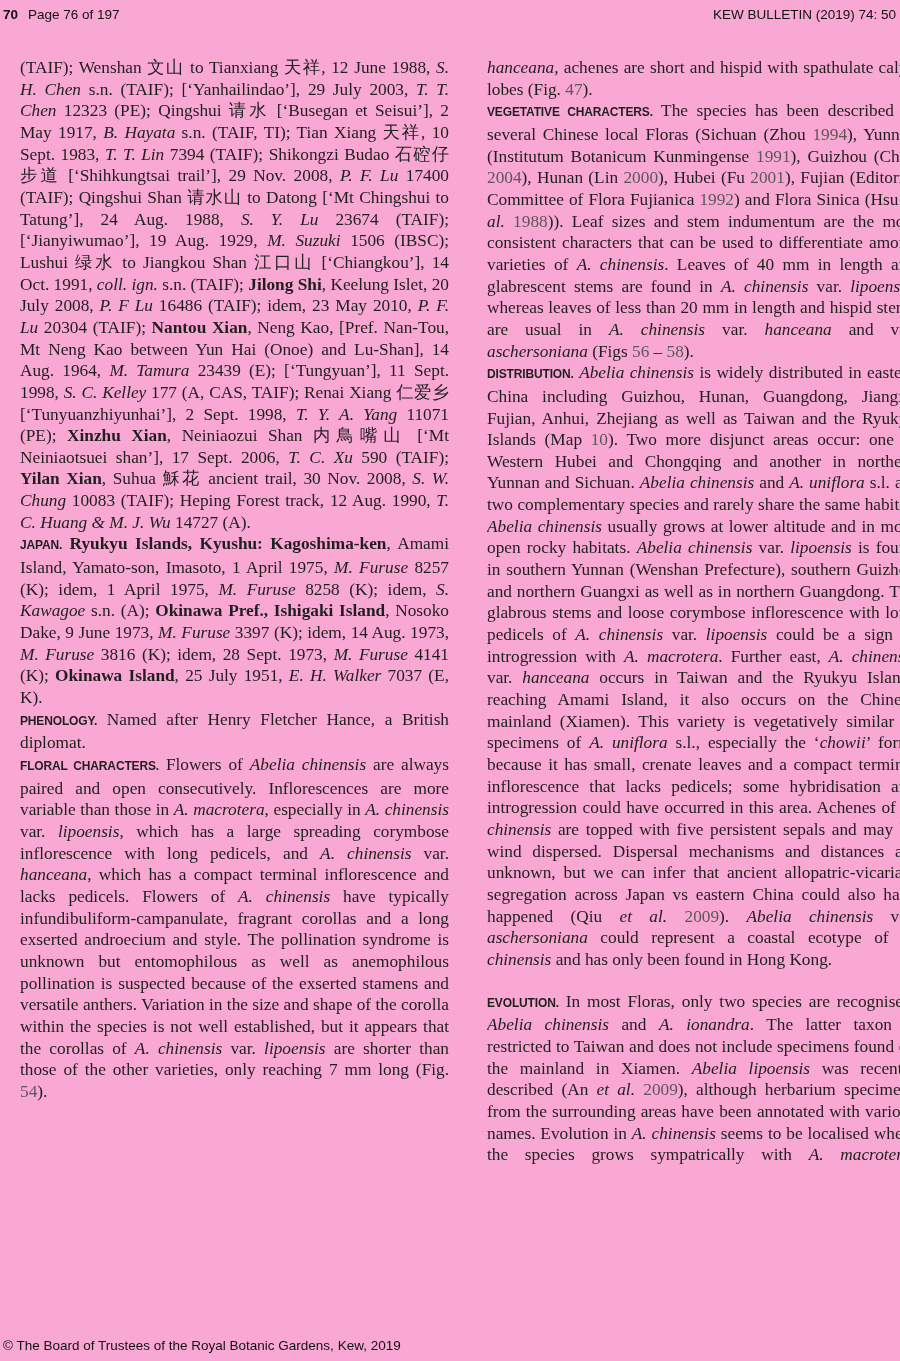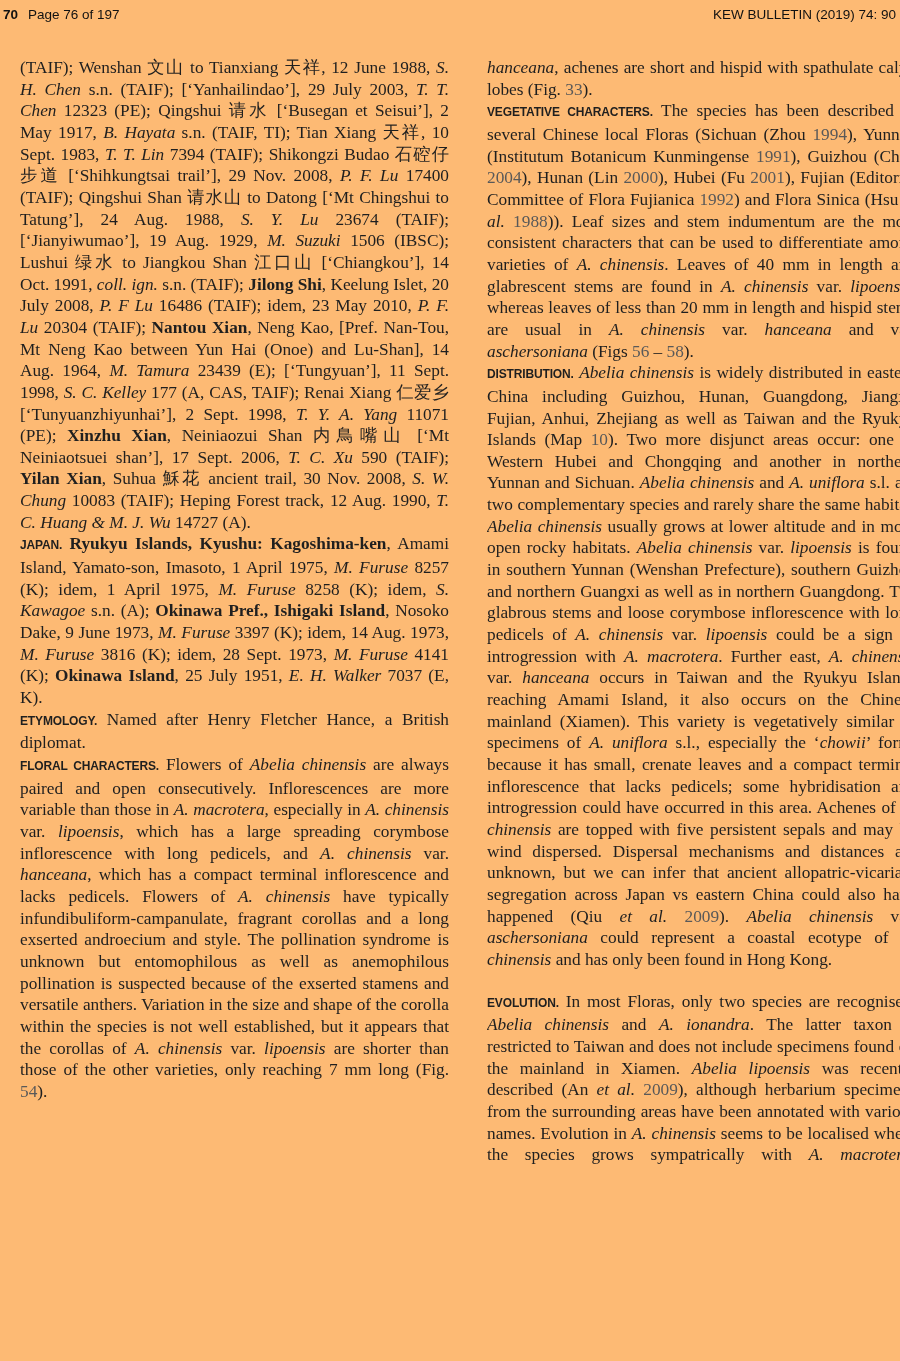--- a/index.html
+++ b/index.html
@@ -1,16 +1,16 @@
 <!DOCTYPE html>
 <html><head>
 <meta charset="utf-8">
 <style>
   html,body{margin:0;padding:0;background:#ffffff;}
-  .page{position:relative;width:900px;height:1361px;background:#fdba74;overflow:hidden;
+  .page{position:relative;width:900px;height:1361px;background:#f9a8d4;overflow:hidden;
         color:#1f1f1f;font-family:"Liberation Serif",serif;}
   .hdr{position:absolute;top:7px;left:3px;right:4px;display:flex;justify-content:space-between;
        font-family:"Liberation Sans",sans-serif;font-size:13.5px;color:#111;}
   .hdr .bold{font-weight:bold;margin-right:10px;}
   .cols{position:absolute;top:57px;left:20px;width:896px;height:1268px;display:flex;gap:38px;}
   .col{width:429px;height:100%;overflow:hidden;}
   .para{margin:0;font-size:17.3px;line-height:21.65px;text-align:justify;}
   .para.cont{text-align-last:justify;margin-top:20px;}
   .it{font-style:italic;}
   .bd{font-weight:bold;}
@@ -23,31 +23,32 @@
        font-size:13.5px;color:#111;}
 </style>
 </head>
 <body>
 
 <div class="page">
   <div class="hdr">
     <div>
       <span class="bold">70</span><span>Page 76 of 197</span>
     </div>
-    <div>KEW BULLETIN (2019) 74: 90</div>
+    <div>KEW BULLETIN (2019) 74: 50</div>
   </div>
 
   <div class="cols">
     <div class="col" id="col-left">
         <p class="para"><span>(TAIF); Wenshan 文山 to Tianxiang 天祥, 12 June 1988, </span><span class="it">S. H. Chen</span><span> s.n. (TAIF); [‘Yanhailindao’], 29 July 2003, </span><span class="it">T. T. Chen</span><span> 12323 (PE); Qingshui 请水 [‘Busegan et Seisui’], 2 May 1917, </span><span class="it">B. Hayata</span><span> s.n. (TAIF, TI); Tian Xiang 天祥, 10 Sept. 1983, </span><span class="it">T. T. Lin</span><span> 7394 (TAIF); Shikongzi Budao 石硿仔步道 [‘Shihkungtsai trail’], 29 Nov. 2008, </span><span class="it">P. F. Lu</span><span> 17400 (TAIF); Qingshui Shan 请水山 to Datong [‘Mt Chingshui to Tatung’], 24 Aug. 1988, </span><span class="it">S. Y. Lu</span><span> 23674 (TAIF); [‘Jianyiwumao’], 19 Aug. 1929, </span><span class="it">M. Suzuki</span><span> 1506 (IBSC); Lushui 绿水 to Jiangkou Shan 江口山 [‘Chiangkou’], 14 Oct. 1991, </span><span class="it">coll. ign.</span><span> s.n. (TAIF); </span><span class="bd">Jilong Shi</span><span>, Keelung Islet, 20 July 2008, </span><span class="it">P. F Lu</span><span> 16486 (TAIF); idem, 23 May 2010, </span><span class="it">P. F. Lu</span><span> 20304 (TAIF); </span><span class="bd">Nantou Xian</span><span>, Neng Kao, [Pref. Nan-Tou, Mt Neng Kao between Yun Hai (Onoe) and Lu-Shan], 14 Aug. 1964, </span><span class="it">M. Tamura</span><span> 23439 (E); [‘Tungyuan’], 11 Sept. 1998, </span><span class="it">S. C. Kelley</span><span> 177 (A, CAS, TAIF); Renai Xiang 仁爱乡 [‘Tunyuanzhiyunhai’], 2 Sept. 1998, </span><span class="it">T. Y. A. Yang</span><span> 11071 (PE); </span><span class="bd">Xinzhu Xian</span><span>, Neiniaozui Shan 内鳥嘴山 [‘Mt Neiniaotsuei shan’], 17 Sept. 2006, </span><span class="it">T. C. Xu</span><span> 590 (TAIF); </span><span class="bd">Yilan Xian</span><span>, Suhua 穌花 ancient trail, 30 Nov. 2008, </span><span class="it">S. W. Chung</span><span> 10083 (TAIF); Heping Forest track, 12 Aug. 1990, </span><span class="it">T. C. Huang &amp; M. J. Wu</span><span> 14727 (A).</span></p>
         <p class="para"><span class="lbl">JAPAN.</span><span> </span><span class="bd">Ryukyu Islands, Kyushu: Kagoshima-ken</span><span>, Amami Island, Yamato-son, Imasoto, 1 April 1975, </span><span class="it">M. Furuse</span><span> 8257 (K); idem, 1 April 1975, </span><span class="it">M. Furuse</span><span> 8258 (K); idem, </span><span class="it">S. Kawagoe</span><span> s.n. (A); </span><span class="bd">Okinawa Pref., Ishigaki Island</span><span>, Nosoko Dake, 9 June 1973, </span><span class="it">M. Furuse</span><span> 3397 (K); idem, 14 Aug. 1973, </span><span class="it">M. Furuse</span><span> 3816 (K); idem, 28 Sept. 1973, </span><span class="it">M. Furuse</span><span> 4141 (K); </span><span class="bd">Okinawa Island</span><span>, 25 July 1951, </span><span class="it">E. H. Walker</span><span> 7037 (E, K).</span></p>
-        <p class="para"><span class="lbl">ETYMOLOGY.</span><span> Named after Henry Fletcher Hance, a British diplomat.</span></p>
+        <p class="para"><span class="lbl">PHENOLOGY.</span><span> Named after Henry Fletcher Hance, a British diplomat.</span></p>
         <p class="para"><span class="lbl">FLORAL CHARACTERS.</span><span> Flowers of </span><span class="it">Abelia chinensis</span><span> are always paired and open consecutively. Inflorescences are more variable than those in </span><span class="it">A. macrotera</span><span>, especially in </span><span class="it">A. chinensis</span><span> var. </span><span class="it">lipoensis</span><span>, which has a large spreading corymbose inflorescence with long pedicels, and </span><span class="it">A. chinensis</span><span> var. </span><span class="it">hanceana</span><span>, which has a compact terminal inflorescence and lacks pedicels. Flowers of </span><span class="it">A. chinensis</span><span> have typically infundibuliform-campanulate, fragrant corollas and a long exserted androecium and style. The pollination syndrome is unknown but entomophilous as well as anemophilous pollination is suspected because of the exserted stamens and versatile anthers. Variation in the size and shape of the corolla within the species is not well established, but it appears that the corollas of </span><span class="it">A. chinensis</span><span> var. </span><span class="it">lipoensis</span><span> are shorter than those of the other varieties, only reaching 7 mm long (Fig. </span><span class="lnk">54</span><span>).</span></p>
       </div>
     <div class="col" id="col-right">
-        <p class="para"><span class="it">hanceana</span><span>, achenes are short and hispid with spathulate calyx lobes (Fig. </span><span class="lnk">33</span><span>).</span></p>
+        <p class="para"><span class="it">hanceana</span><span>, achenes are short and hispid with spathulate calyx lobes (Fig. </span><span class="lnk">47</span><span>).</span></p>
         <p class="para"><span class="lbl">VEGETATIVE CHARACTERS.</span><span> The species has been described in several Chinese local Floras (Sichuan (Zhou </span><span class="lnk">1994</span><span>), Yunnan (Institutum Botanicum Kunmingense </span><span class="lnk">1991</span><span>), Guizhou (Chen </span><span class="lnk">2004</span><span>), Hunan (Lin </span><span class="lnk">2000</span><span>), Hubei (Fu </span><span class="lnk">2001</span><span>), Fujian (Editorial Committee of Flora Fujianica </span><span class="lnk">1992</span><span>) and Flora Sinica (Hsu </span><span class="it">et al.</span><span> </span><span class="lnk">1988</span><span>)). Leaf sizes and stem indumentum are the most consistent characters that can be used to differentiate among varieties of </span><span class="it">A. chinensis</span><span>. Leaves of 40 mm in length and glabrescent stems are found in </span><span class="it">A. chinensis</span><span> var. </span><span class="it">lipoensis</span><span>, whereas leaves of less than 20 mm in length and hispid stems are usual in </span><span class="it">A. chinensis</span><span> var. </span><span class="it">hanceana</span><span> and var. </span><span class="it">aschersoniana</span><span> (Figs </span><span class="lnk">56</span><span> – </span><span class="lnk">58</span><span>).</span></p>
         <p class="para"><span class="lbl">DISTRIBUTION.</span><span> </span><span class="it">Abelia chinensis</span><span> is widely distributed in eastern China including Guizhou, Hunan, Guangdong, Jiangxi, Fujian, Anhui, Zhejiang as well as Taiwan and the Ryukyu Islands (Map </span><span class="lnk">10</span><span>). Two more disjunct areas occur: one in Western Hubei and Chongqing and another in northern Yunnan and Sichuan. </span><span class="it">Abelia chinensis</span><span> and </span><span class="it">A. uniflora</span><span> s.l. are two complementary species and rarely share the same habitat. </span><span class="it">Abelia chinensis</span><span> usually grows at lower altitude and in more open rocky habitats. </span><span class="it">Abelia chinensis</span><span> var. </span><span class="it">lipoensis</span><span> is found in southern Yunnan (Wenshan Prefecture), southern Guizhou and northern Guangxi as well as in northern Guangdong. The glabrous stems and loose corymbose inflorescence with long pedicels of </span><span class="it">A. chinensis</span><span> var. </span><span class="it">lipoensis</span><span> could be a sign of introgression with </span><span class="it">A. macrotera</span><span>. Further east, </span><span class="it">A. chinensis</span><span> var. </span><span class="it">hanceana</span><span> occurs in Taiwan and the Ryukyu Islands reaching Amami Island, it also occurs on the Chinese mainland (Xiamen). This variety is vegetatively similar to specimens of </span><span class="it">A. uniflora</span><span> s.l., especially the ‘</span><span class="it">chowii</span><span>’ form, because it has small, crenate leaves and a compact terminal inflorescence that lacks pedicels; some hybridisation and introgression could have occurred in this area. Achenes of </span><span class="it">A. chinensis</span><span> are topped with five persistent sepals and may be wind dispersed. Dispersal mechanisms and distances are unknown, but we can infer that ancient allopatric-vicariant segregation across Japan vs eastern China could also have happened (Qiu </span><span class="it">et al.</span><span> </span><span class="lnk">2009</span><span>). </span><span class="it">Abelia chinensis</span><span> var. </span><span class="it">aschersoniana</span><span> could represent a coastal ecotype of </span><span class="it">A. chinensis</span><span> and has only been found in Hong Kong.</span></p>
         <p class="para cont"><span class="lbl">EVOLUTION.</span><span> In most Floras, only two species are recognised, </span><span class="it">Abelia chinensis</span><span> and </span><span class="it">A. ionandra</span><span>. The latter taxon is restricted to Taiwan and does not include specimens found on the mainland in Xiamen. </span><span class="it">Abelia lipoensis</span><span> was recently described (An </span><span class="it">et al.</span><span> </span><span class="lnk">2009</span><span>), although herbarium specimens from the surrounding areas have been annotated with various names. Evolution in </span><span class="it">A. chinensis</span><span> seems to be localised where the species grows sympatrically with </span><span class="it">A. macrotera</span><span>.</span></p>
       </div>
   </div>
 
+  <div class="ftr">© The Board of Trustees of the Royal Botanic Gardens, Kew, 2019</div>
 </div>
 
 </body></html>

